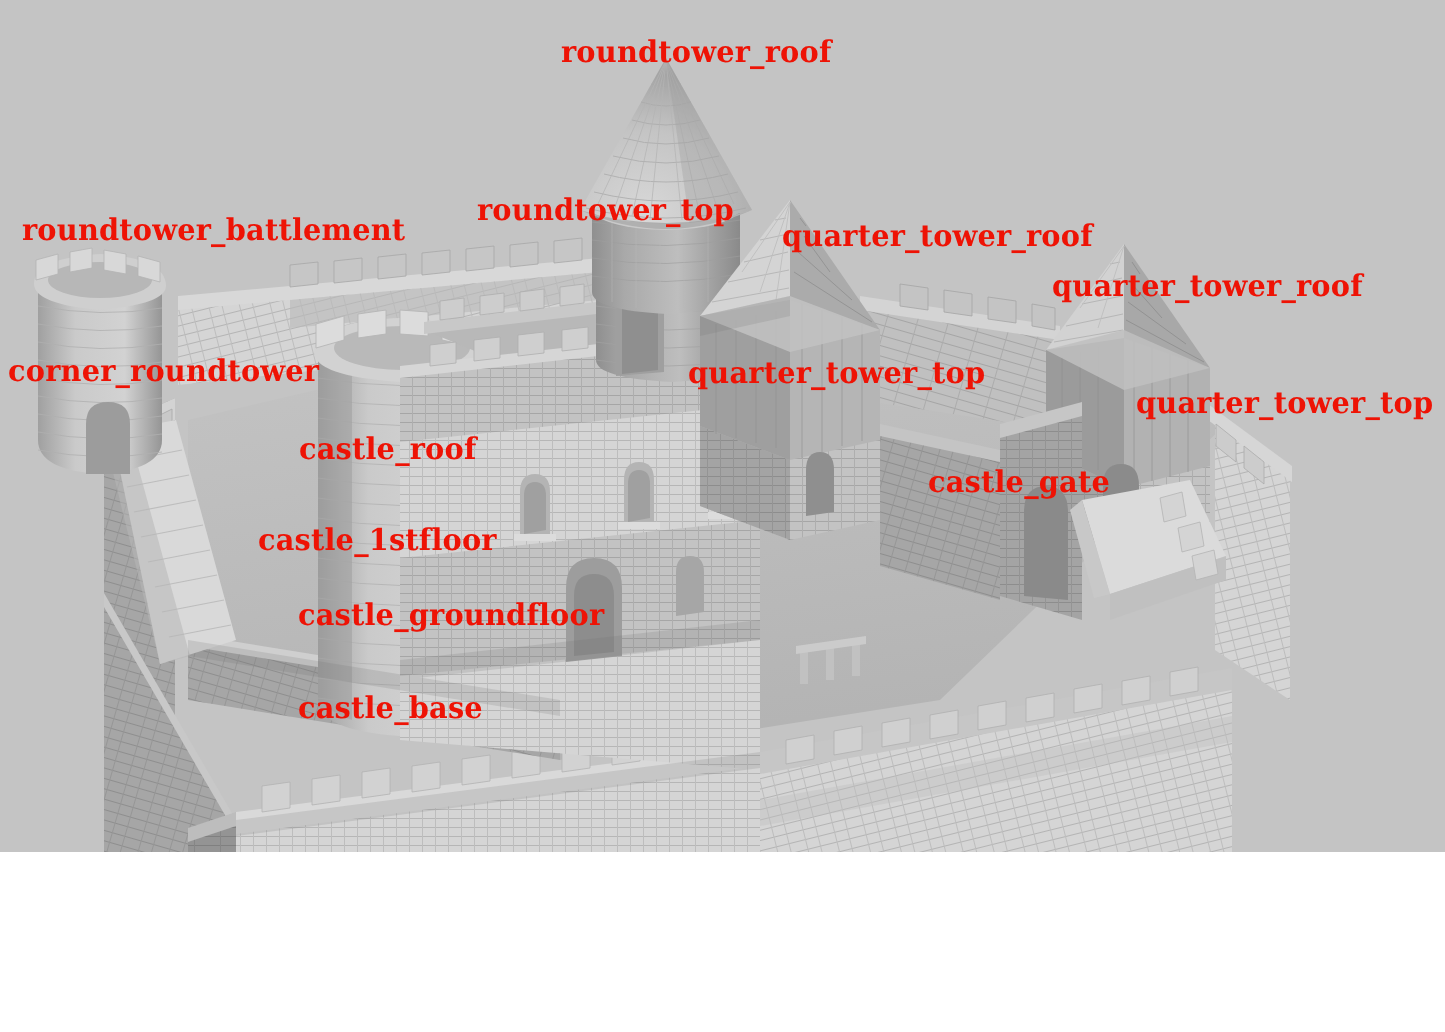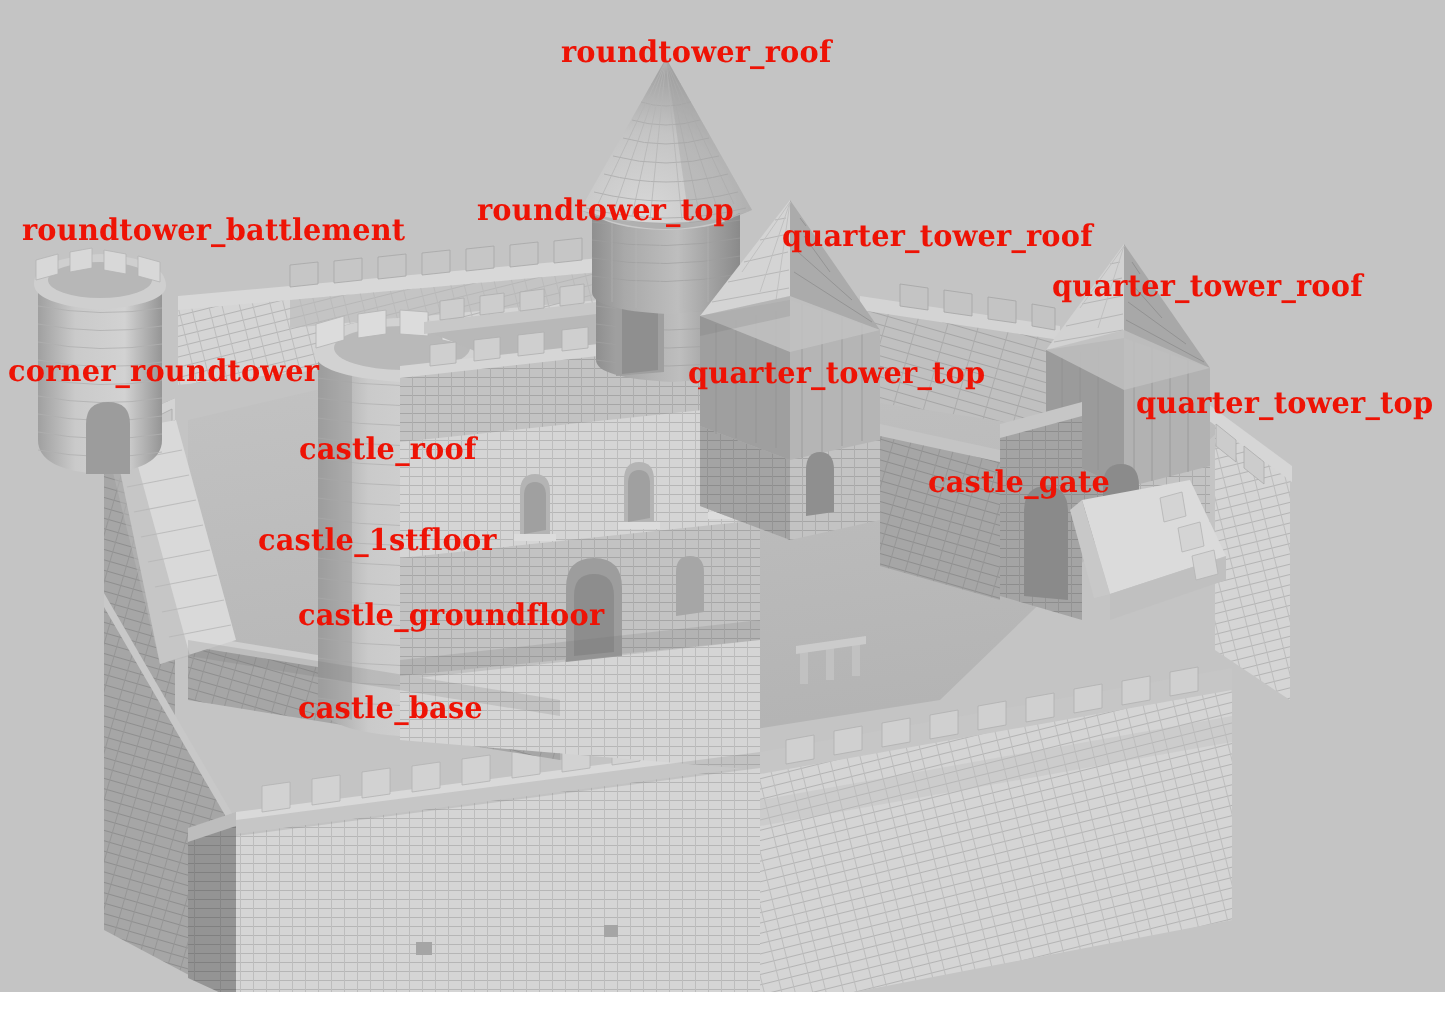--- a/index.html
+++ b/index.html
@@ -1,20 +1,20 @@
 <!DOCTYPE html>
 <html><head>
 <meta charset="utf-8">
 <style>
   html,body{margin:0;padding:0;background:#fff;}
   body{font-family:"Liberation Serif",serif;}
 
   #scene{
     position:relative;
-    width:1445px;height:992px;
+    width:1445px;height:852px;
     background:#c4c4c4;
     overflow:hidden;
   }
 
   
   #model{position:absolute;inset:0;}
   #model svg{display:block;width:1445px;height:1032px;}
 
   
   .label{

